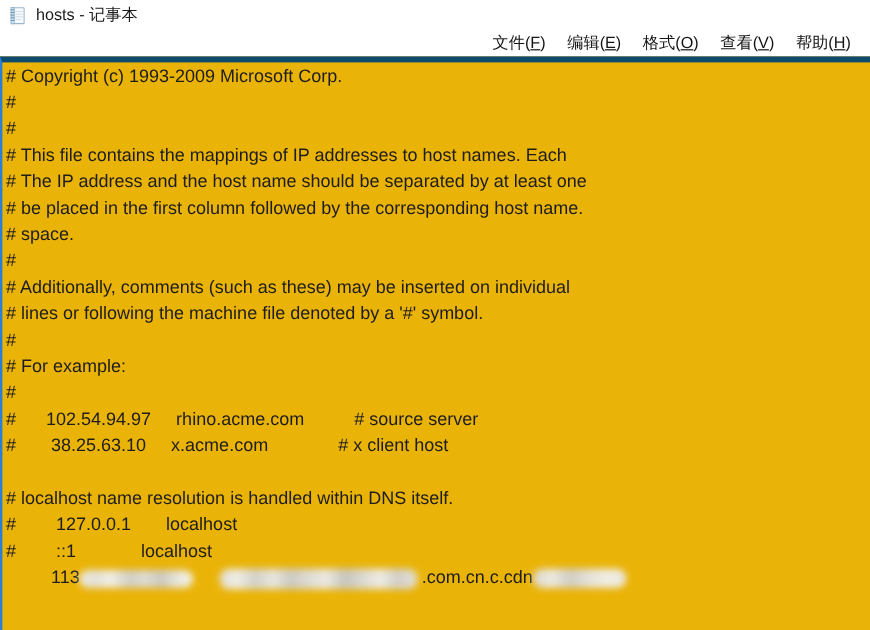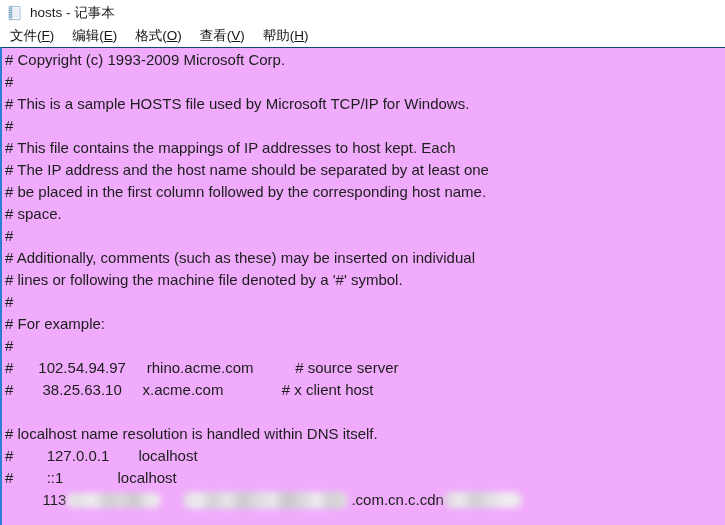--- a/index.html
+++ b/index.html
@@ -56,20 +56,21 @@
     position: absolute;
     left: 0;
     top: 25px;
     width: 725px;
     height: 22px;
     background: #ffffff;
     display: flex;
     align-items: center;
     padding-left: 8px;
     box-sizing: border-box;
+    justify-content: flex-end;
   }
   .menu-item {
     font-size: 13.5px;
     color: #141414;
     line-height: 18px;
     margin-right: 14px;
     white-space: pre;
     cursor: default;
     padding: 1px 2px;
   }
@@ -77,22 +78,22 @@
     text-decoration: underline;
   }
 
   
   .editor-frame {
     position: absolute;
     left: 0;
     top: 47px;
     width: 725px;
     height: 478px;
-    background: #f0abfc;
-    border-top: 1px solid #0c4a6e;
+    background: #eab308;
+    border-top: 5px solid #0c4a6e;
     border-left: 2px solid #2a7fd4;
     box-sizing: border-box;
     overflow: hidden;
   }
   .editor {
     position: absolute;
     left: 3px;
     top: 1px;
     right: 0;
     bottom: 0;
@@ -184,23 +185,22 @@
     <span class="menu-item"><span>编辑</span>(<span class="mn">E</span>)</span>
     <span class="menu-item"><span>格式</span>(<span class="mn">O</span>)</span>
     <span class="menu-item"><span>查看</span>(<span class="mn">V</span>)</span>
     <span class="menu-item"><span>帮助</span>(<span class="mn">H</span>)</span>
   </div>
 
   <div class="editor-frame">
     <div class="editor">
       <div class="line"># Copyright (c) 1993-2009 Microsoft Corp.</div>
       <div class="line">#</div>
-      <div class="line"># This is a sample HOSTS file used by Microsoft TCP/IP for Windows.</div>
-      <div class="line">#</div>
-      <div class="line"># This file contains the mappings of IP addresses to host kept. Each</div>
+      <div class="line">#</div>
+      <div class="line"># This file contains the mappings of IP addresses to host names. Each</div>
       <div class="line"># The IP address and the host name should be separated by at least one</div>
       <div class="line"># be placed in the first column followed by the corresponding host name.</div>
       <div class="line"># space.</div>
       <div class="line">#</div>
       <div class="line"># Additionally, comments (such as these) may be inserted on individual</div>
       <div class="line"># lines or following the machine file denoted by a '#' symbol.</div>
       <div class="line">#</div>
       <div class="line"># For example:</div>
       <div class="line">#</div>
       <div class="line">#      102.54.94.97     rhino.acme.com          # source server</div>

